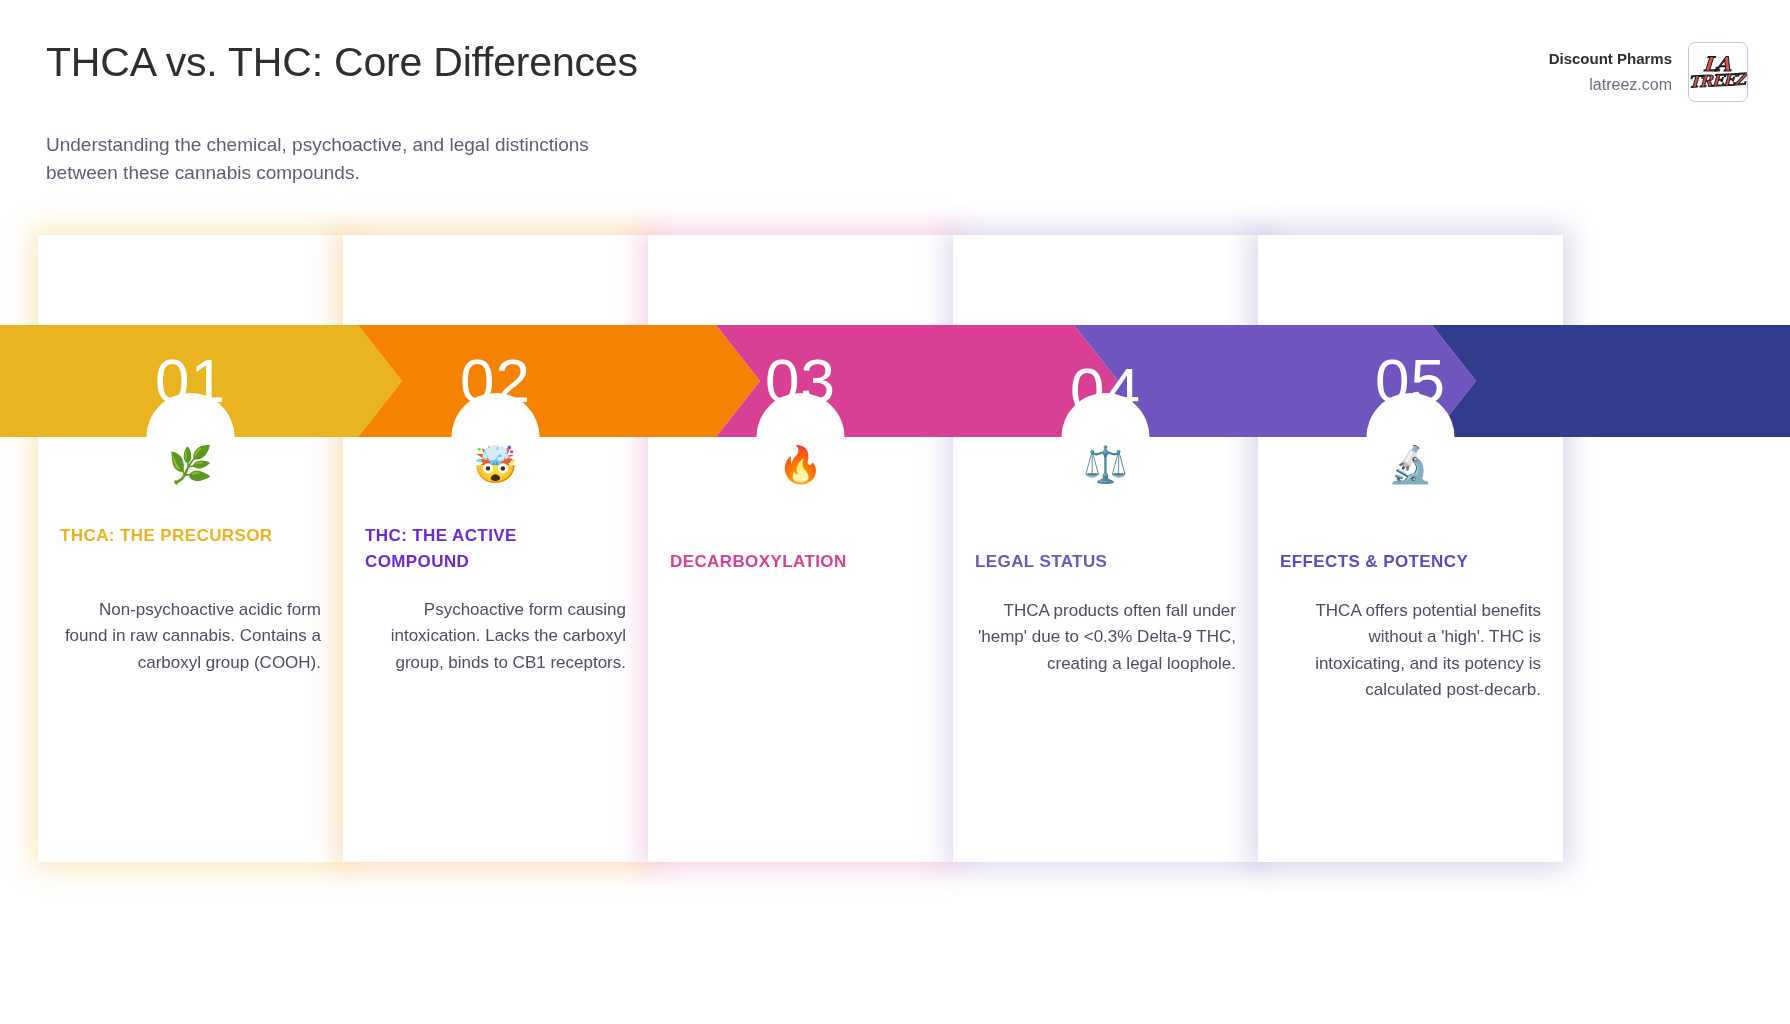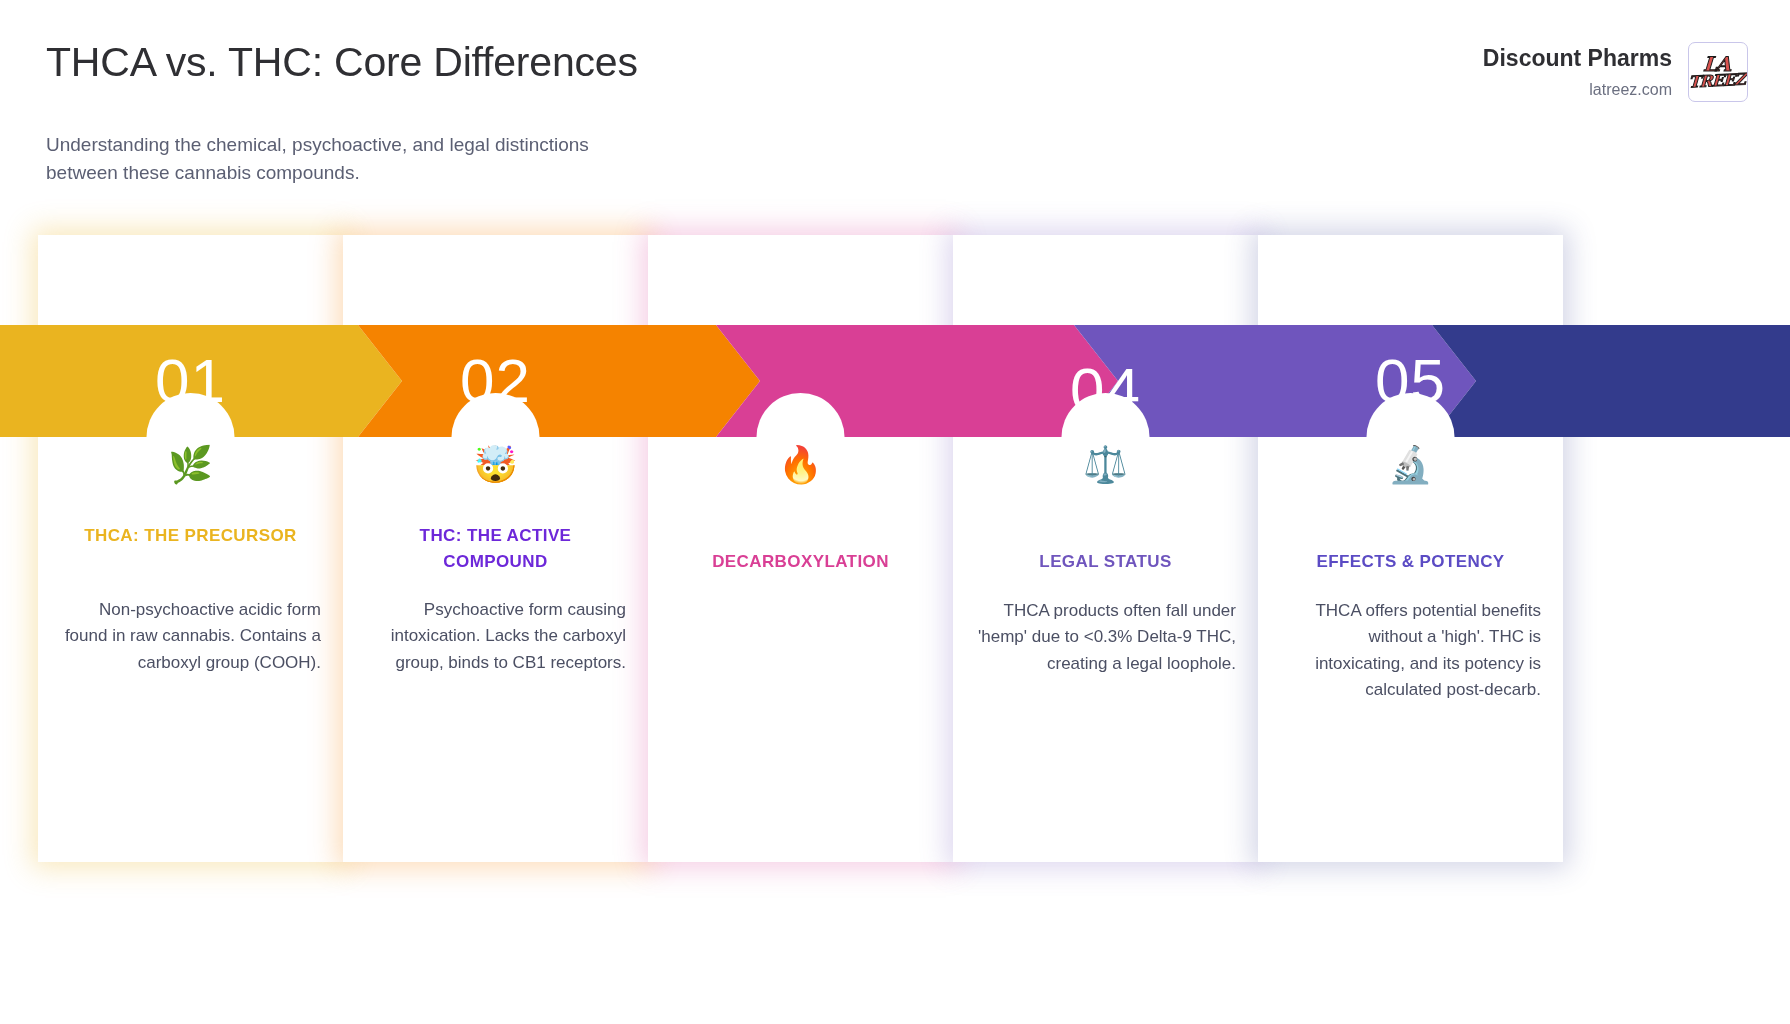--- a/index.html
+++ b/index.html
@@ -60,21 +60,21 @@
     align-items: center;
     gap: 16px;
   }
 
   .brand-text {
     text-align: right;
     line-height: 1.35;
   }
 
   .brand-name {
-    font-size: 23px;
+    font-size: 15px;
     font-weight: bold;
     color: #2f2f33;
     display: block;
   }
 
   .brand-url {
     font-size: 16px;
     color: #6b6f80;
     display: block;
     margin-top: 5px;
@@ -145,21 +145,20 @@
     text-align: center;
     font-size: 36px;
     line-height: 1;
     font-family: "DejaVu Sans", sans-serif;
   }
 
   .card-title {
     position: absolute;
     left: 22px;
     width: calc(100% - 44px);
-    text-align: center;
     font-size: 17px;
     font-weight: bold;
     letter-spacing: 0.4px;
     line-height: 1.5;
     text-transform: uppercase;
   }
 
   .card-title.two-line { top: 288px; }
   .card-title.one-line { top: 314px; }
 
@@ -271,15 +270,16 @@
           <polygon points="358,0 716,0 760,56 716,112 358,112 402,56" fill="#f58300"></polygon>
           <polygon points="716,0 1074,0 1118,56 1074,112 716,112 760,56" fill="#d93f95"></polygon>
           <polygon points="1074,0 1432,0 1476,56 1432,112 1074,112 1118,56" fill="#6f55bd"></polygon>
           <polygon points="1432,0 1790,0 1790,112 1432,112 1476,56" fill="#333b8c"></polygon>
         </g>
       </svg>
     </div>
 
 <div class="banner-number" style="left: 38px; top: 325px; width: 305px; height: 112px;">01</div>
     <div class="banner-number" style="left: 343px; top: 325px; width: 305px; height: 112px;">02</div>
+    <div class="banner-number" style="left: 648px; top: 325px; width: 305px; height: 112px;">03</div>
     <div class="banner-number" style="left: 953px; top: 334px; width: 305px; height: 112px;">04</div>
     <div class="banner-number" style="left: 1258px; top: 325px; width: 305px; height: 112px;">05</div>
   </div>
 
 </body></html>

